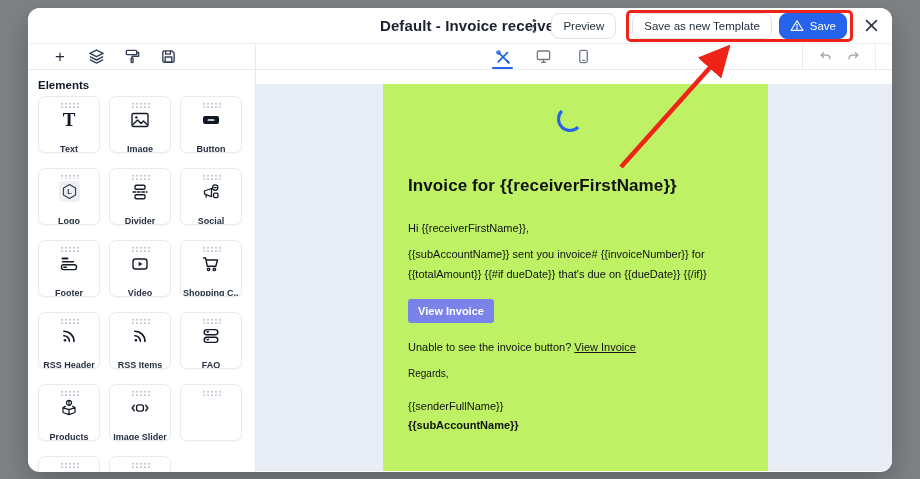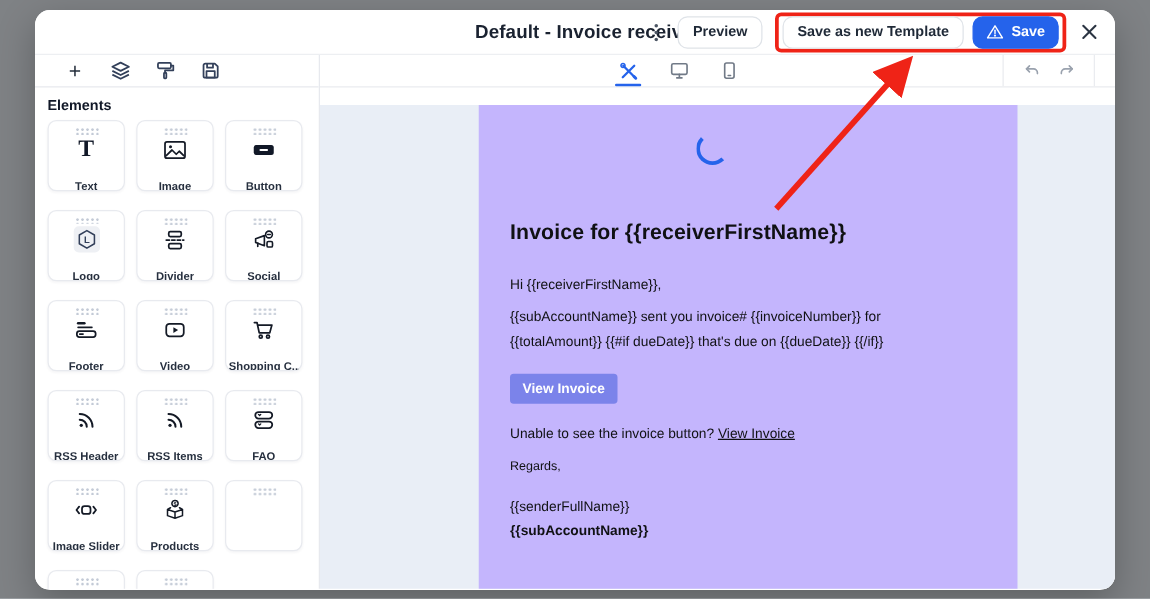--- a/index.html
+++ b/index.html
@@ -11,21 +11,21 @@
            background:#fff; border-radius:12px; overflow:hidden;
            box-shadow:0 10px 30px rgba(0,0,0,.25); }
 
   
   .header { position:relative; height:36px; border-bottom:1px solid #edeff2; background:#fff; }
   .title-group { position:absolute; left:352px; top:0; height:100%; display:flex; align-items:center; gap:9px; }
   .title { font-size:15px; font-weight:600; color:#1a2230; letter-spacing:.1px; }
   .hdr-right { position:absolute; right:13px; top:0; height:100%; display:flex; align-items:center; gap:10px; }
   .kebab { width:14px; height:18px; display:flex; align-items:center; justify-content:center; cursor:pointer; }
   .btn { height:26px; display:inline-flex; align-items:center; justify-content:center;
-         border-radius:8px; font-size:11.5px; font-weight:700; color:#1f2937;
+         border-radius:8px; font-size:11.5px; font-weight:400; color:#1f2937;
          background:#fff; border:1px solid #dfe3e8; padding:0 11px; cursor:pointer; white-space:nowrap; }
   .btn-primary { background:#2563eb; border-color:#2563eb; color:#fff; gap:6px; padding:0 10px; }
   .red-wrap { display:flex; align-items:flex-start; gap:7px; border:3px solid #ef2317; border-radius:5px; padding:0 3px; }
   .close-x { width:16px; height:16px; display:flex; align-items:center; justify-content:center; cursor:pointer; }
 
   
   .body-row { display:flex; height:427px; }
   .panel { width:228px; border-right:1px solid #e7e9ee; background:#fff; flex:none; overflow:hidden; }
   .panel-toolbar { height:26px; border-bottom:1px solid #e7e9ee; display:flex; align-items:center; gap:16px; padding-left:22px; }
   .ptool { width:20px; height:20px; display:flex; align-items:center; justify-content:center; cursor:pointer; color:#33405a; }
@@ -48,21 +48,21 @@
   .canvas { position:relative; flex:1; background:#fff; }
   .canvas-toolbar { position:relative; height:26px; border-bottom:1px solid #eaecf0; background:#fff; }
   .view-icons { position:absolute; left:238px; top:0; height:100%; display:flex; align-items:center; gap:22px; }
   .vicon { position:relative; width:18px; height:100%; display:flex; align-items:center; justify-content:center; cursor:pointer; color:#717a87; }
   .vicon.active { color:#2563eb; }
   .vicon.active .tab-underline { position:absolute; bottom:0; left:-2px; width:21px; height:2px; background:#2563eb; border-radius:1px; }
   .history { position:absolute; right:16px; top:0; height:100%; display:flex; align-items:center; gap:14px;
              border-left:1px solid #eaecf0; border-right:1px solid #eaecf0; padding:0 13px; color:#9aa2ae; }
   .hbtn { width:16px; height:16px; display:flex; align-items:center; justify-content:center; cursor:pointer; }
   .canvas-body { position:absolute; left:0; right:0; top:40px; bottom:0; background:#e9eef6; }
-  .email-col { position:absolute; left:127px; top:0; width:431px; bottom:0; background:#c4b5fd; }
+  .email-col { position:absolute; left:127px; top:0; width:385px; bottom:0; background:#bef264; }
 
   
   .spinner { position:absolute; left:174px; top:22px; width:26px; height:26px; border-radius:50%;
              border:3px solid transparent; border-bottom-color:#2563eb; border-left-color:#2563eb;
              animation:spin 1s linear infinite; }
   @keyframes spin { to { transform:rotate(360deg); } }
   .em { position:absolute; left:25px; color:#101113; }
   .em-h1 { top:92px; font-size:17px; font-weight:700; letter-spacing:.1px; }
   .em-greet { top:138px; font-size:11px; }
   .em-body { top:160px; width:347px; font-size:11px; line-height:20px; }
@@ -298,39 +298,39 @@
               <path d="M5.8 5.5l.9.9.9-.9" stroke-width="1.1"></path>
               <path d="M5.8 13.1l.9.9.9-.9" stroke-width="1.1"></path>
             </svg>
           </span>
           <span class="card-label">FAQ</span>
         </div>
 
         <div class="card">
           <span class="dots"></span>
           <span class="card-icon">
+            <svg class="ic" width="20" height="20" viewBox="0 0 20 20" fill="none" stroke="currentColor" stroke-width="1.2" stroke-linecap="round" stroke-linejoin="round">
+              <circle cx="10" cy="4.8" r="2.5"></circle>
+              <text x="10" y="6.6" text-anchor="middle" font-size="4.6" font-weight="700" fill="currentColor" stroke="none" font-family="Liberation Sans, sans-serif">$</text>
+              <path d="M4 9.6l6 2 6-2M4 9.6v4.9l6 2.1 6-2.1V9.6M10 11.6v5M4 9.6l2.4-1.4M16 9.6l-2.4-1.4"></path>
+            </svg>
+          </span>
+          <span class="card-label">Products</span>
+        </div>
+
+        <div class="card">
+          <span class="dots"></span>
+          <span class="card-icon">
             <svg class="ic" width="20" height="20" viewBox="0 0 20 20" fill="none" stroke="currentColor" stroke-width="1.4" stroke-linecap="round" stroke-linejoin="round">
               <path d="M4.3 7.3L2.2 10l2.1 2.7"></path>
               <path d="M15.7 7.3L17.8 10l-2.1 2.7"></path>
               <rect x="6.6" y="6.9" width="6.8" height="6.2" rx="2"></rect>
             </svg>
           </span>
           <span class="card-label">Image Slider</span>
-        </div>
-
-        <div class="card">
-          <span class="dots"></span>
-          <span class="card-icon">
-            <svg class="ic" width="20" height="20" viewBox="0 0 20 20" fill="none" stroke="currentColor" stroke-width="1.2" stroke-linecap="round" stroke-linejoin="round">
-              <circle cx="10" cy="4.8" r="2.5"></circle>
-              <text x="10" y="6.6" text-anchor="middle" font-size="4.6" font-weight="700" fill="currentColor" stroke="none" font-family="Liberation Sans, sans-serif">$</text>
-              <path d="M4 9.6l6 2 6-2M4 9.6v4.9l6 2.1 6-2.1V9.6M10 11.6v5M4 9.6l2.4-1.4M16 9.6l-2.4-1.4"></path>
-            </svg>
-          </span>
-          <span class="card-label">Products</span>
         </div>
 
         <div class="card">
           <span class="dots"></span>
         </div>
         <div class="card">
           <span class="dots"></span>
         </div>
         <div class="card">
           <span class="dots"></span>

